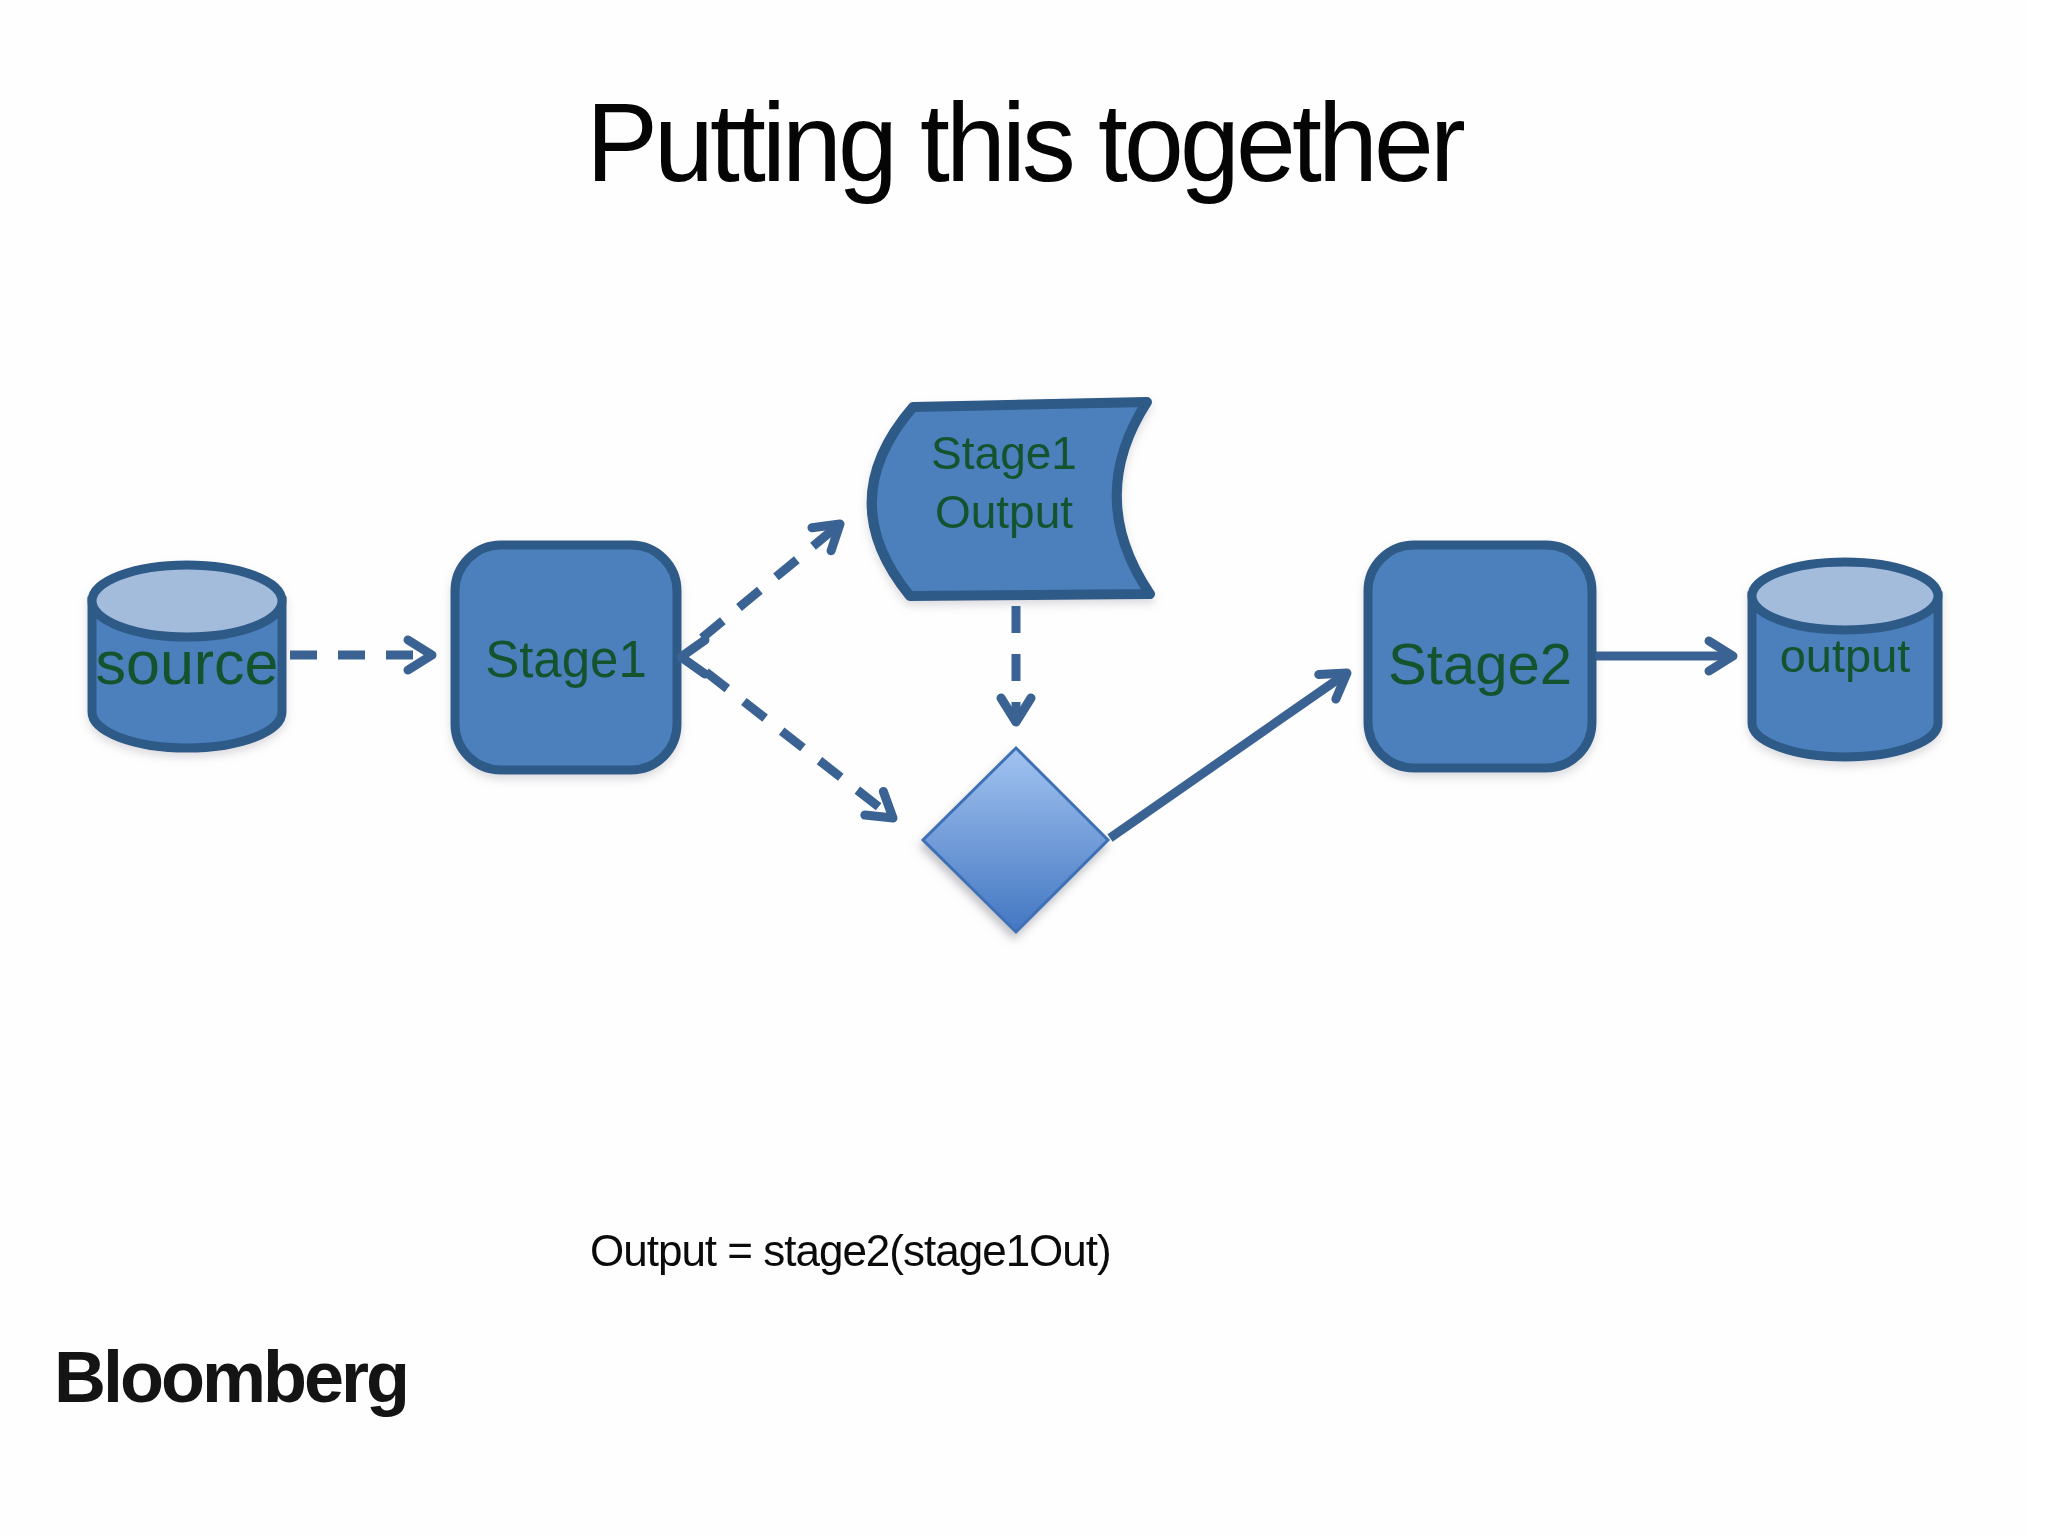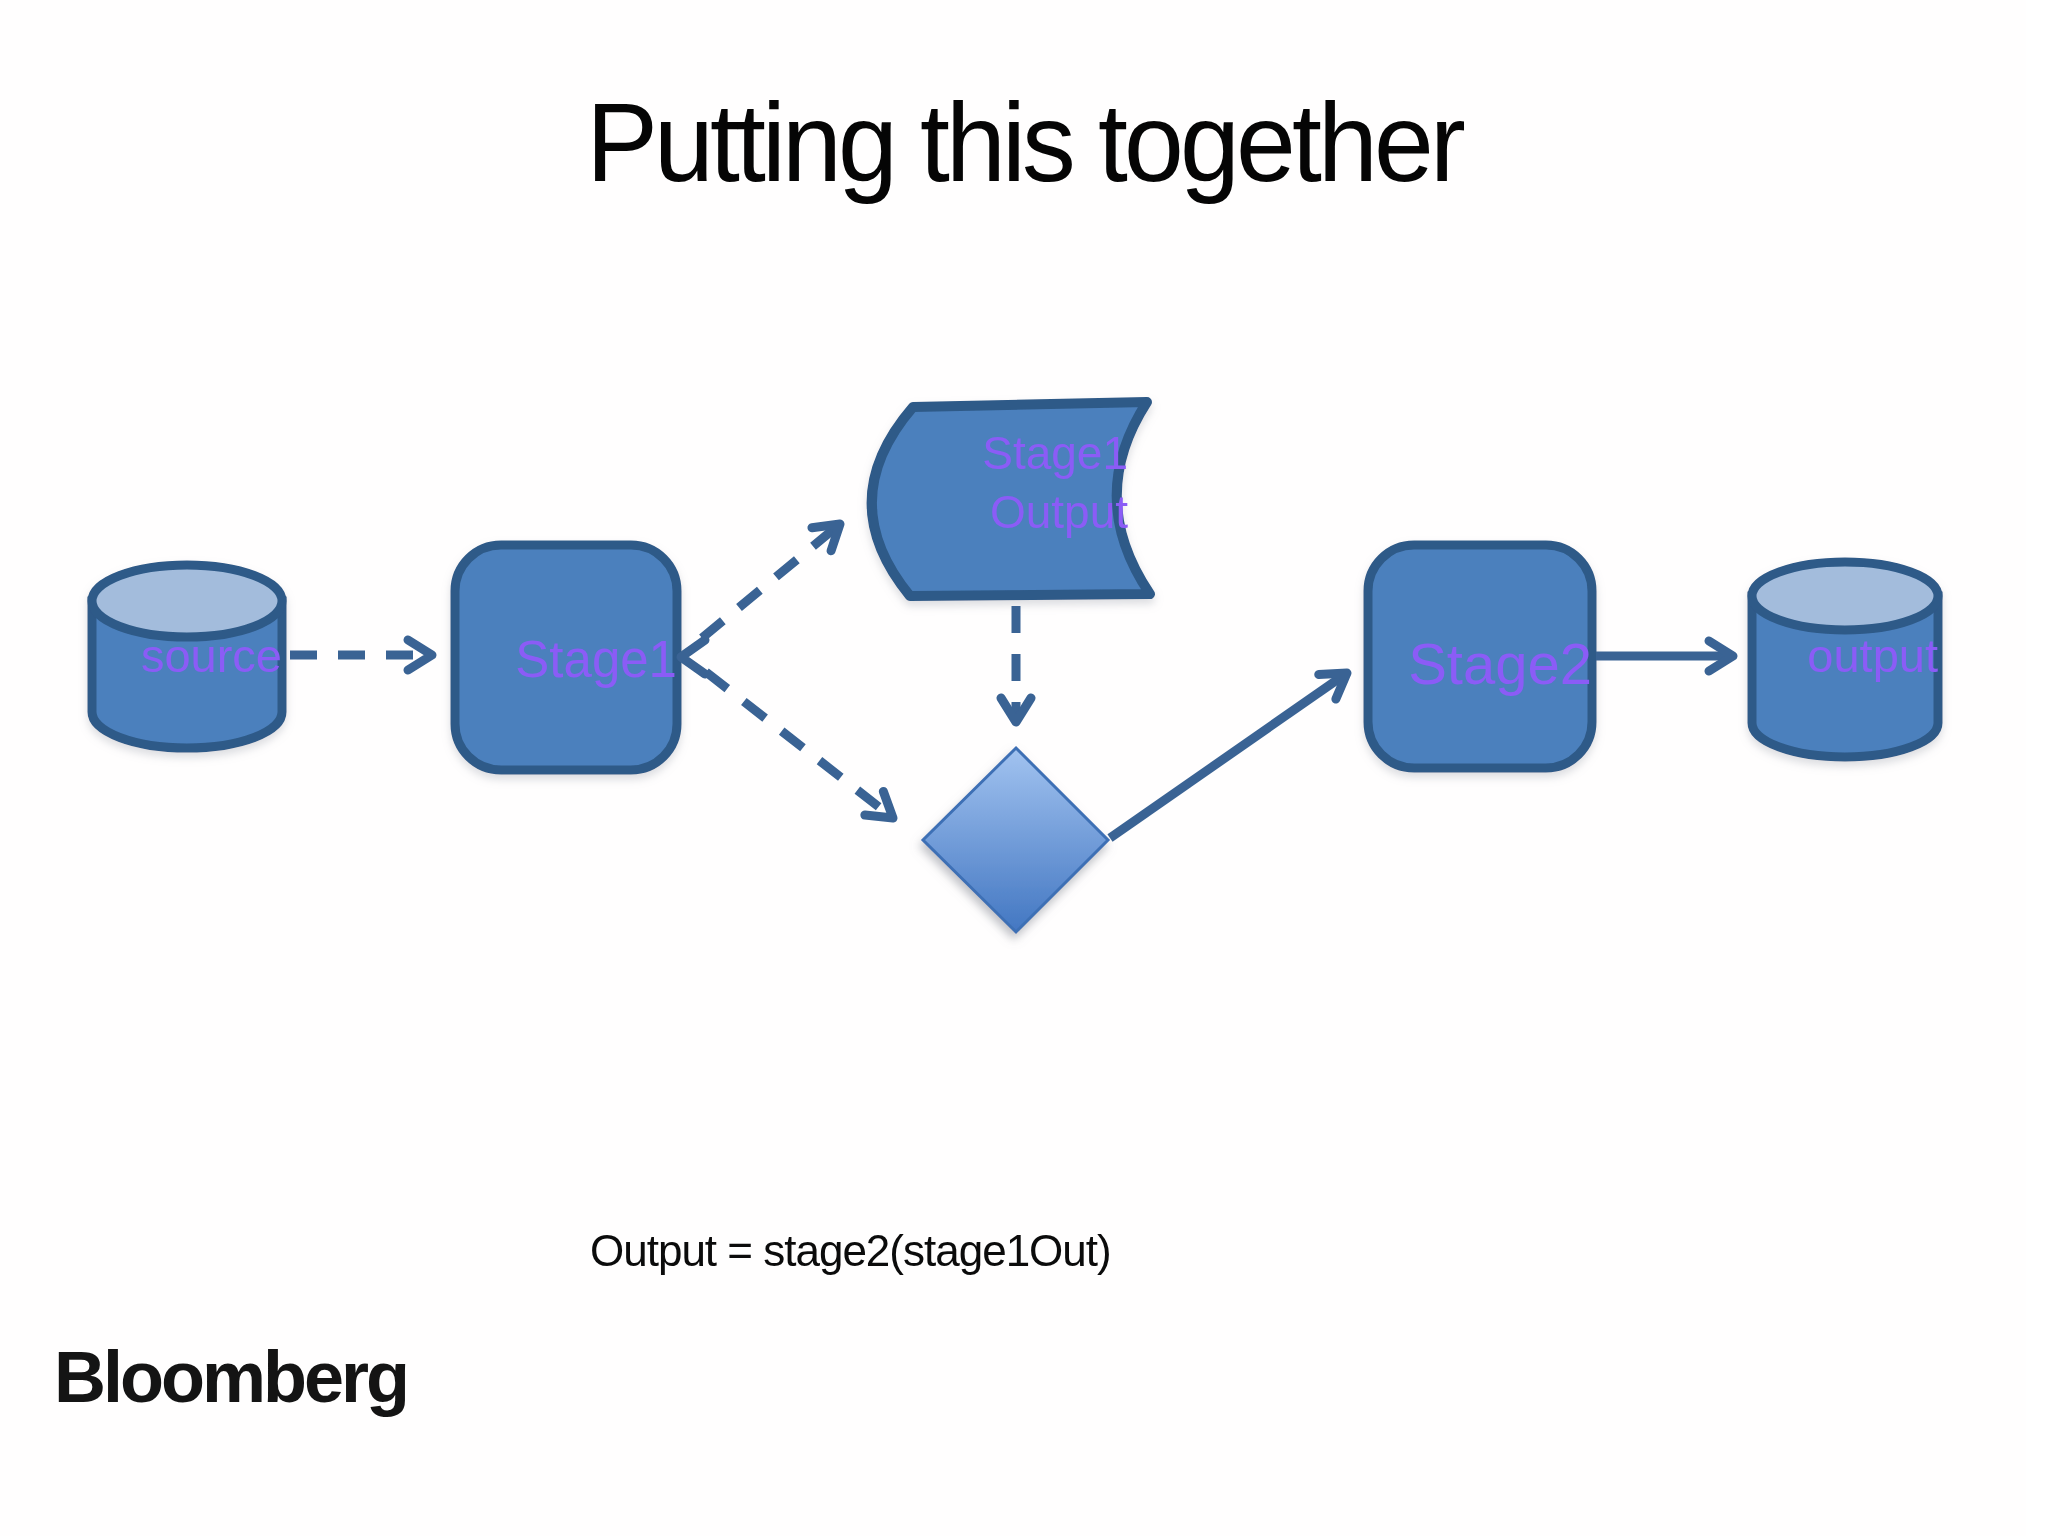--- a/index.html
+++ b/index.html
@@ -16,25 +16,25 @@
     text-align:center;
     font-size:112px;
     letter-spacing:-4px;
     color:#050505;
     transform:scaleX(.96);
     white-space:nowrap;
   }
   svg.canvas{position:absolute;left:0;top:0;}
   .node-label{
     position:absolute;
-    color:#8b5cf6;
-    text-align:right;
+    color:#14532d;
+    text-align:center;
     white-space:nowrap;
   }
-  .lbl-source   {left:92px;  top:628px; width:190px; font-size:47px;}
+  .lbl-source   {left:92px;  top:628px; width:190px; font-size:61px;}
   .lbl-stage1   {left:455px; top:630px; width:222px; font-size:51px;}
   .lbl-flag     {left:880px; top:424px; width:248px; font-size:46px; line-height:59px;}
   .lbl-stage2   {left:1368px;top:630px; width:224px; font-size:58px;}
   .lbl-output   {left:1752px;top:628px; width:186px; font-size:47px;}
   .code{
     position:absolute;
     left:590px; top:1096px;
     color:#0b0b0b;
     font-size:44px;
     line-height:62px;

